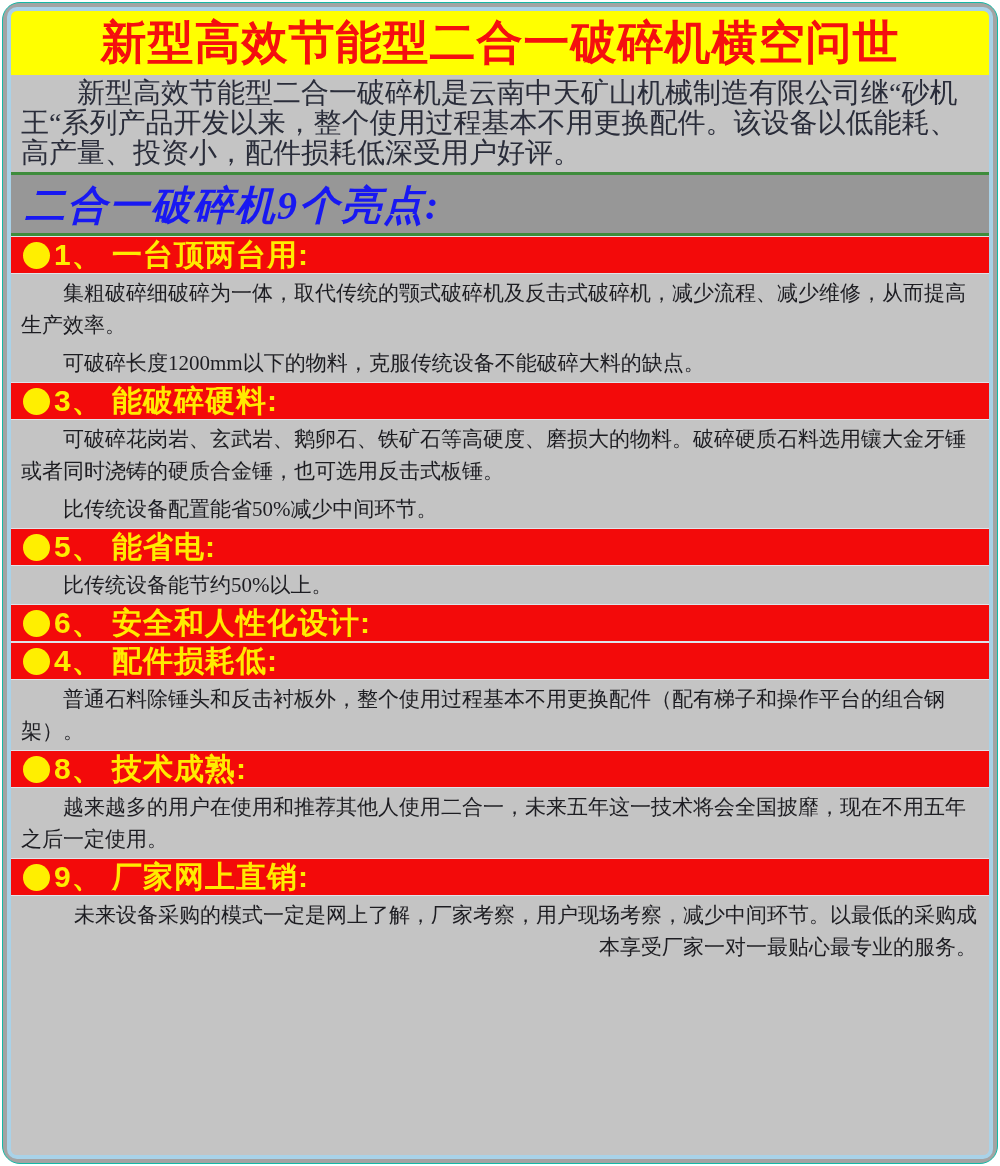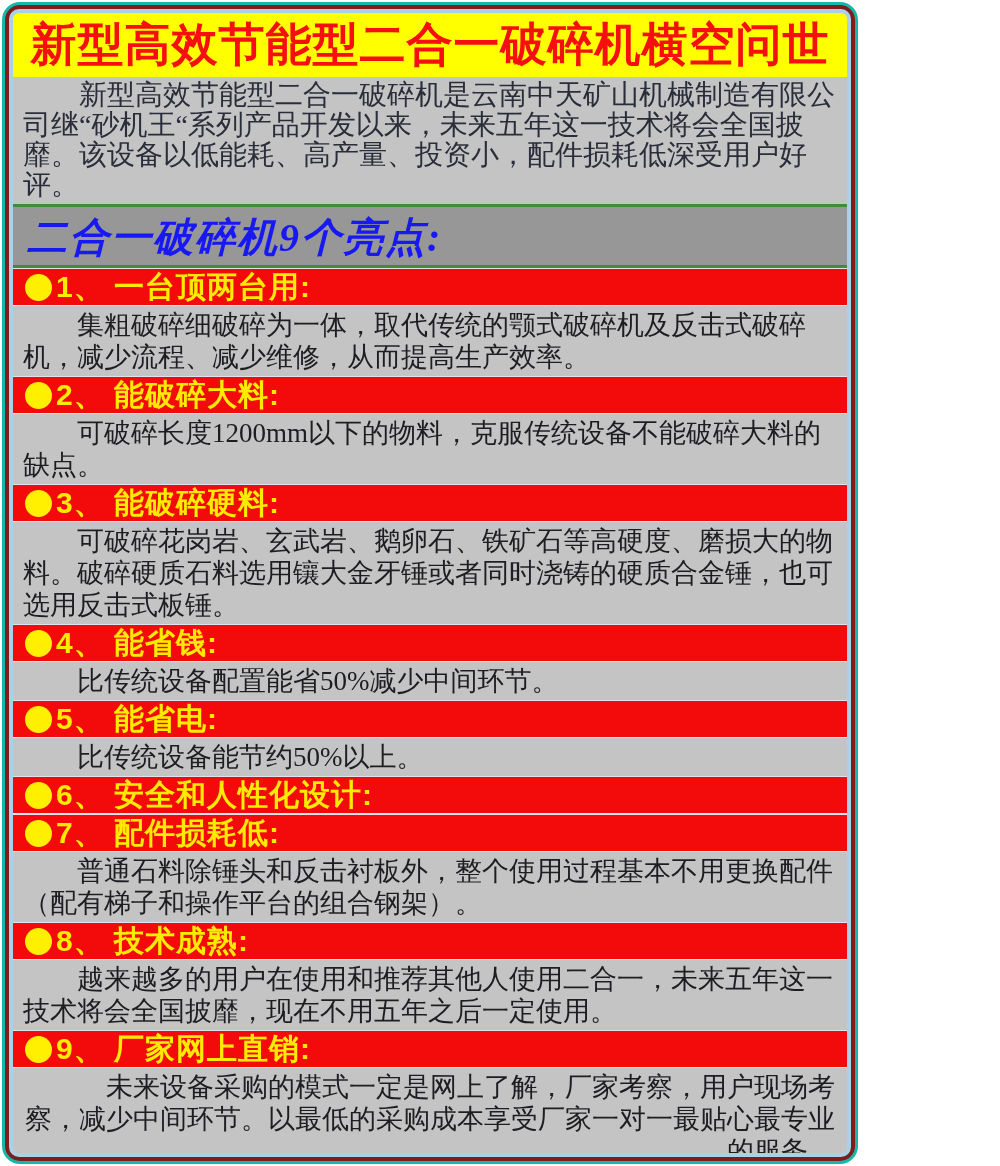--- a/index.html
+++ b/index.html
@@ -2,26 +2,26 @@
 <html><head>
 <meta charset="utf-8">
 <style>
   * { margin: 0; padding: 0; box-sizing: border-box; }
   html, body { background: #ffffff; }
   body {
     width: 1000px; height: 1166px;
     font-family: "Liberation Serif", serif;
   }
   .frame-outer {
-    width: 856px; height: 1162px;
+    width: 996px; height: 1162px;
     margin: 2px;
-    border: 3px solid #14b8a6;
+    border: 1px solid #14b8a6;
     border-radius: 18px;
     padding: 4px;
-    background: #7f1d1d;
+    background: #a3a3a3;
   }
   .frame-inner {
     width: 100%; height: 100%;
     border: 4px solid #a9d2e8;
     border-radius: 10px;
     overflow: hidden;
     background: #c4c4c4;
     display: flex;
     flex-direction: column;
   }
@@ -91,86 +91,78 @@
     color: #ffeb00;
     font-size: 30px;
     font-weight: bold;
     font-family: "Liberation Sans", sans-serif;
     white-space: nowrap;
     letter-spacing: 1px;
   }
   .panel {
     background: #c4c4c4;
     color: #1d1d22;
-    font-size: 27px;
+    font-size: 21px;
     line-height: 32px;
     padding: 3px 12px 3px 10px;
     text-indent: 2em;
     flex-shrink: 0;
   }
   .panel.last { flex-grow: 1; text-align: right; }
 </style>
 </head>
 <body>
 
 <div class="frame-outer">
   <div class="frame-inner">
 
     <div class="banner">
       <span>新型高效节能型二合一破碎机横空问世</span>
     </div>
 
-    <div class="intro">新型高效节能型二合一破碎机是云南中天矿山机械制造有限公司继“砂机王“系列产品开发以来，未来五年这一技术将会全国披靡。该设备以低能耗、高产量、投资小，配件损耗低深受用户好评。</div>
+    <div class="intro">新型高效节能型二合一破碎机是云南中天矿山机械制造有限公司继“砂机王“系列产品开发以来，整个使用过程基本不用更换配件。该设备以低能耗、高产量、投资小，配件损耗低深受用户好评。</div>
 
     <div class="green-divider"></div>
 
     <div class="highlights-band">
       <span>二合一破碎机9个亮点:</span>
     </div>
 
     <div class="green-divider"></div>
 
     <div class="bar">
       <span class="dot"></span>
       <span class="bar-label">1、 一台顶两台用:</span>
     </div>
     <div class="panel">集粗破碎细破碎为一体，取代传统的颚式破碎机及反击式破碎机，减少流程、减少维修，从而提高生产效率。</div>
 
-    <div class="bar">
-      <span class="dot"></span>
-      <span class="bar-label">2、 能破碎大料:</span>
-    </div>
     <div class="panel">可破碎长度1200mm以下的物料，克服传统设备不能破碎大料的缺点。</div>
 
     <div class="bar">
       <span class="dot"></span>
       <span class="bar-label">3、 能破碎硬料:</span>
     </div>
     <div class="panel">可破碎花岗岩、玄武岩、鹅卵石、铁矿石等高硬度、磨损大的物料。破碎硬质石料选用镶大金牙锤或者同时浇铸的硬质合金锤，也可选用反击式板锤。</div>
 
-    <div class="bar">
-      <span class="dot"></span>
-      <span class="bar-label">4、 能省钱:</span>
-    </div>
     <div class="panel">比传统设备配置能省50%减少中间环节。</div>
 
     <div class="bar">
       <span class="dot"></span>
       <span class="bar-label">5、 能省电:</span>
     </div>
     <div class="panel">比传统设备能节约50%以上。</div>
 
     <div class="bar">
       <span class="dot"></span>
       <span class="bar-label">6、 安全和人性化设计:</span>
     </div>
 
     <div class="bar">
       <span class="dot"></span>
-      <span class="bar-label">7、 配件损耗低:</span>
+      <span class="bar-label">4、 配件损耗低:</span>
     </div>
     <div class="panel">普通石料除锤头和反击衬板外，整个使用过程基本不用更换配件（配有梯子和操作平台的组合钢架）。</div>
 
     <div class="bar">
       <span class="dot"></span>
       <span class="bar-label">8、 技术成熟:</span>
     </div>
     <div class="panel">越来越多的用户在使用和推荐其他人使用二合一，未来五年这一技术将会全国披靡，现在不用五年之后一定使用。</div>
 
     <div class="bar">

